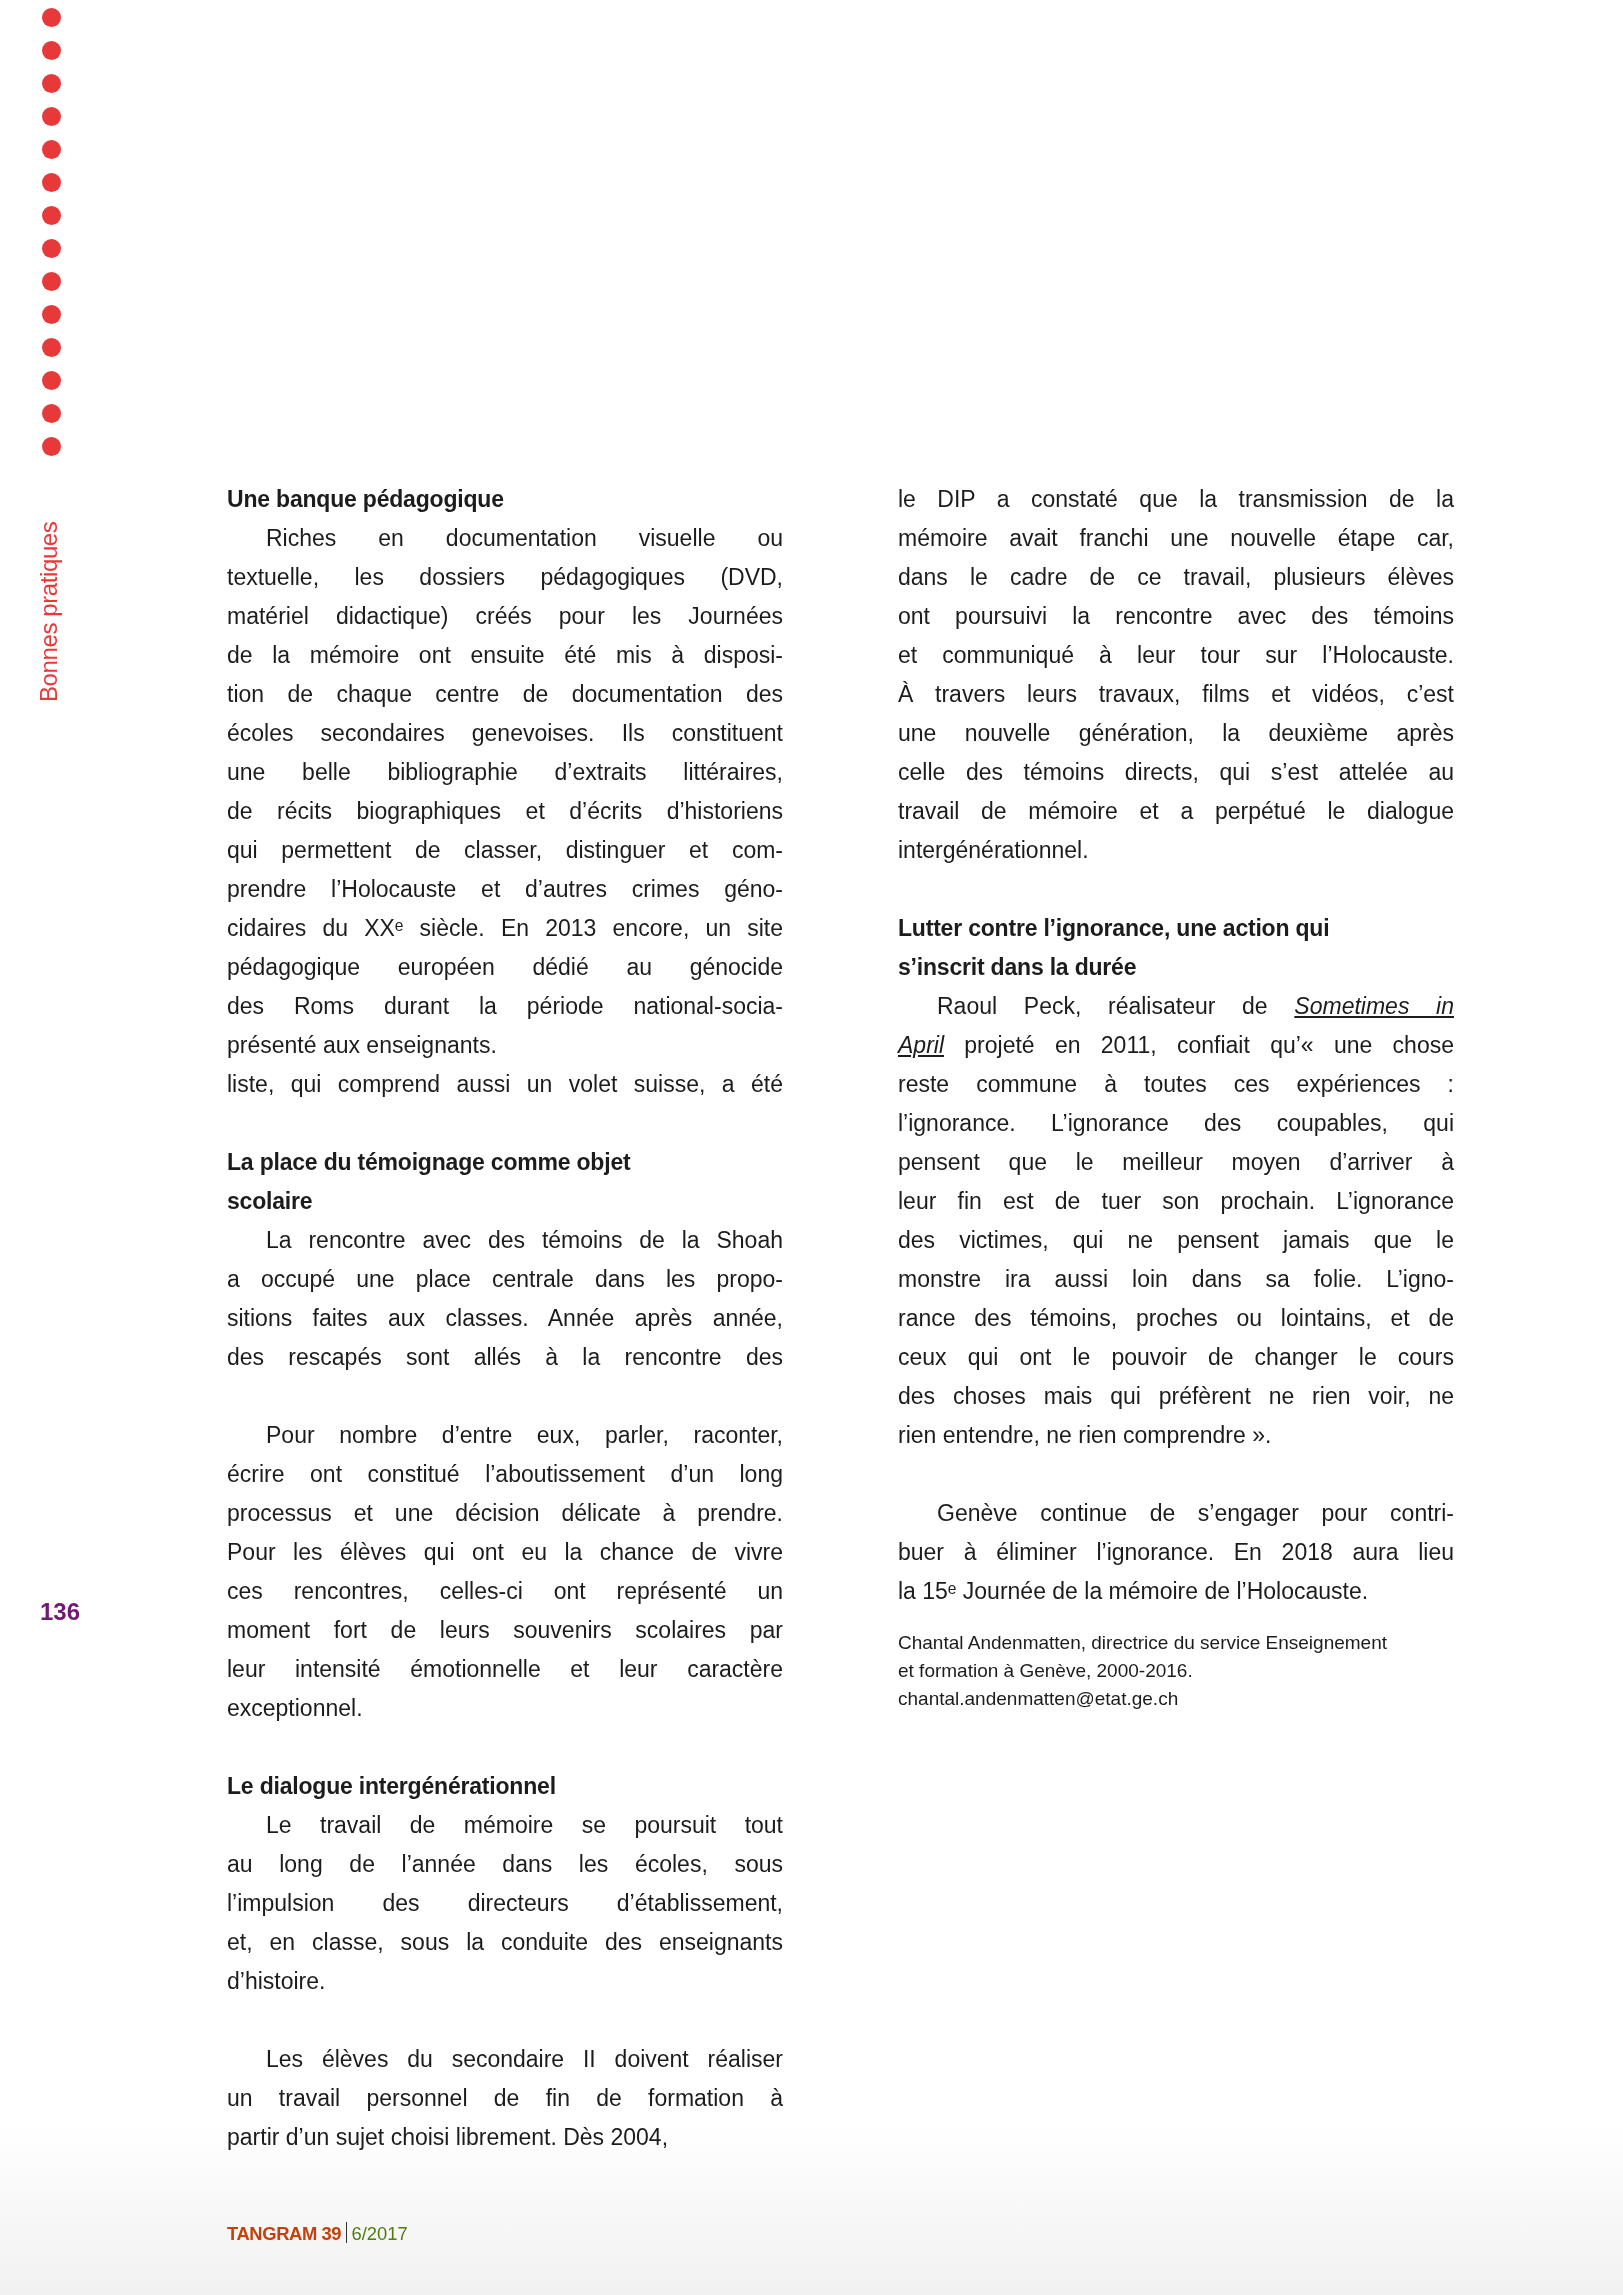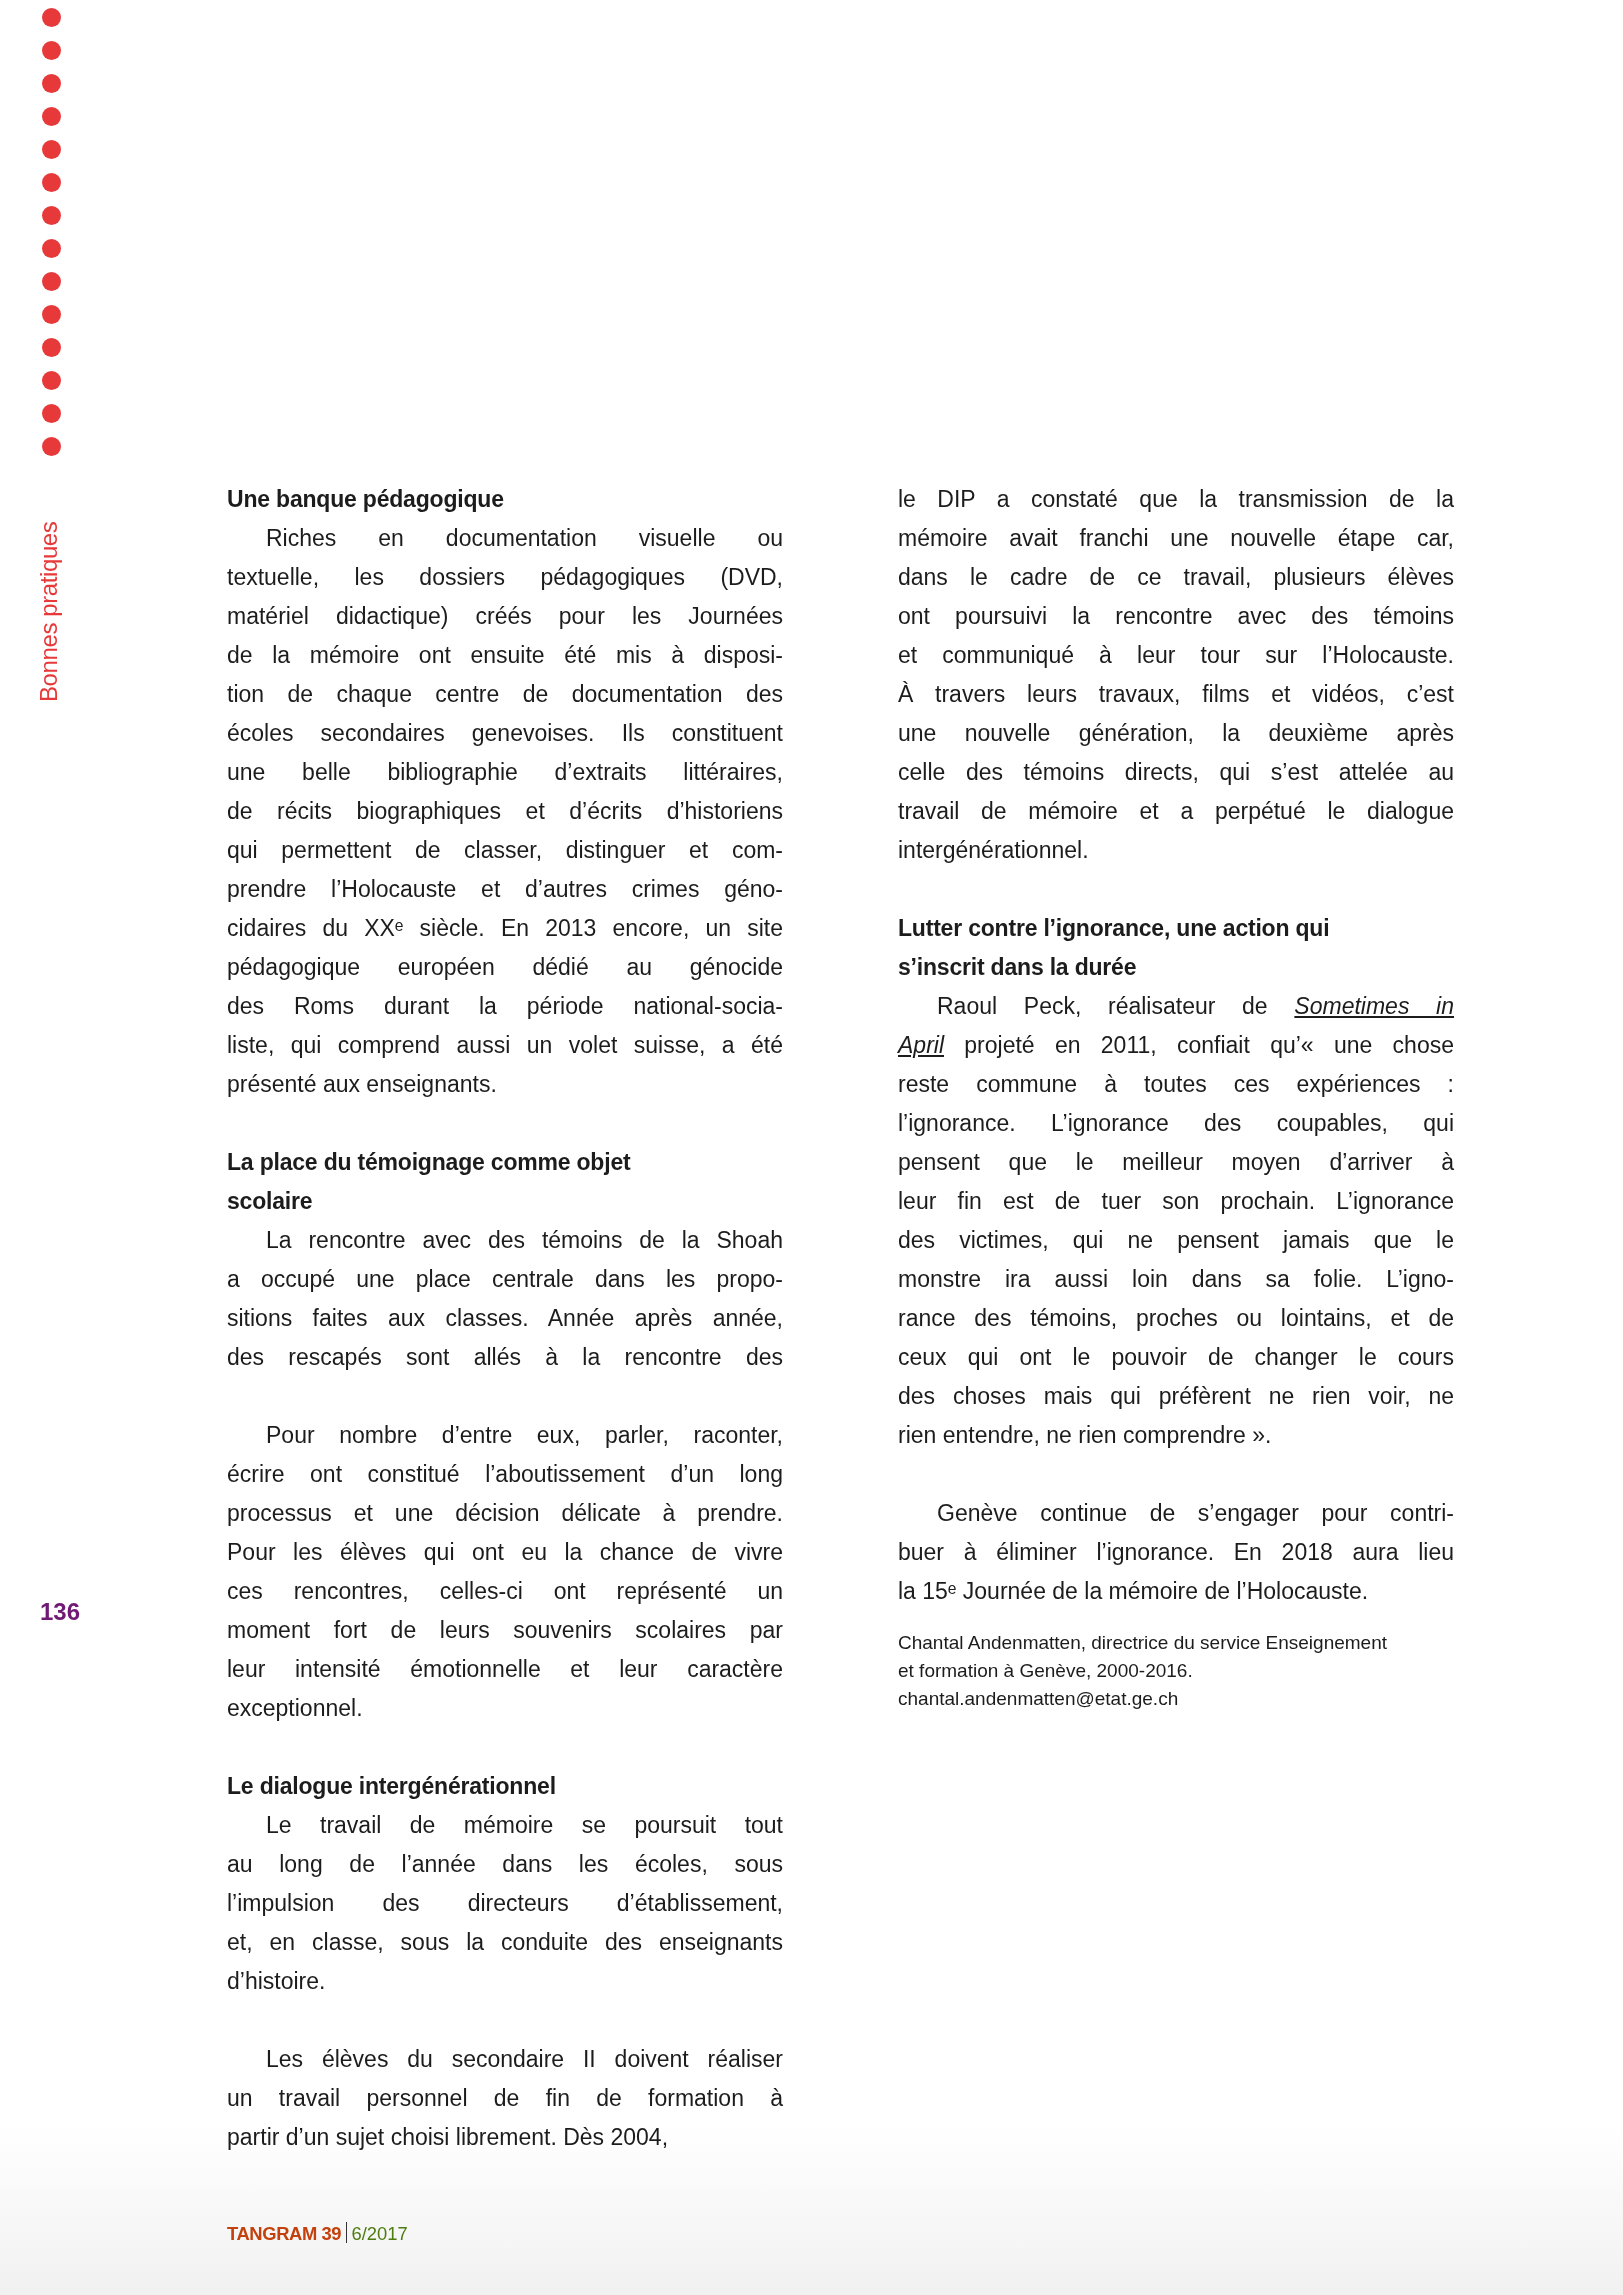--- a/index.html
+++ b/index.html
@@ -67,22 +67,22 @@
       <div class="line">de la mémoire ont ensuite été mis à disposi-</div>
       <div class="line">tion de chaque centre de documentation des</div>
       <div class="line">écoles secondaires genevoises. Ils constituent</div>
       <div class="line">une belle bibliographie d’extraits littéraires,</div>
       <div class="line">de récits biographiques et d’écrits d’historiens</div>
       <div class="line">qui permettent de classer, distinguer et com-</div>
       <div class="line">prendre l’Holocauste et d’autres crimes géno-</div>
       <div class="line">cidaires du XXᵉ siècle. En 2013 encore, un site</div>
       <div class="line">pédagogique européen dédié au génocide</div>
       <div class="line">des Roms durant la période national-socia-</div>
+      <div class="line last">présenté aux enseignants.</div>
       <div class="line">liste, qui comprend aussi un volet suisse, a été</div>
-      <div class="line last">présenté aux enseignants.</div>
     </div>
     <div class="gap"></div>
     <div>
       <div class="line heading">La place du témoignage comme objet</div>
       <div class="line heading">scolaire</div>
     </div>
     <div>
       <div class="line indent">La rencontre avec des témoins de la Shoah</div>
       <div class="line">a occupé une place centrale dans les propo-</div>
       <div class="line">sitions faites aux classes. Année après année,</div>

